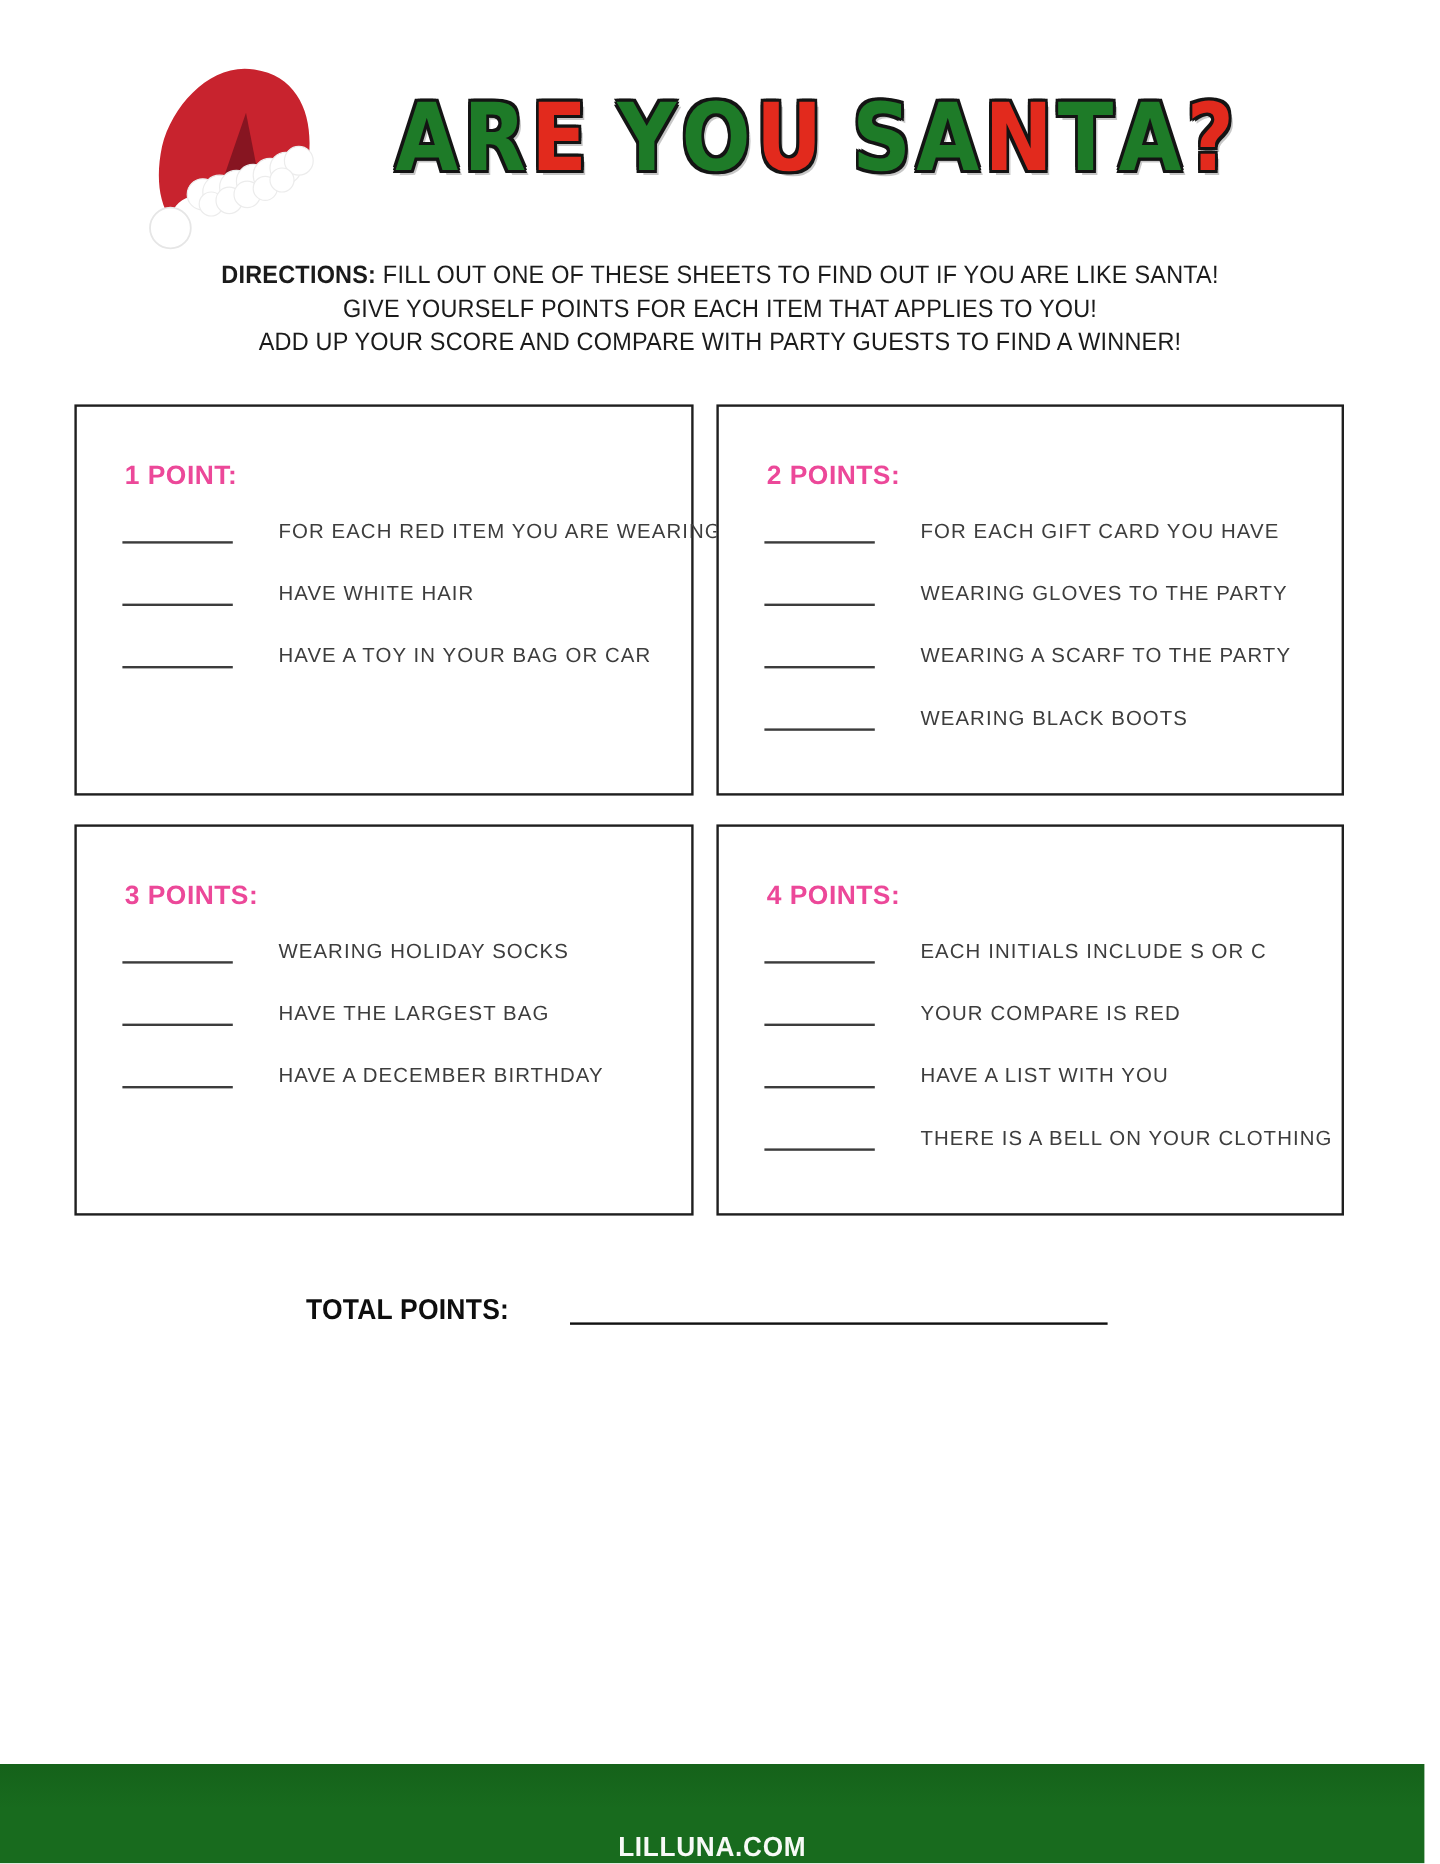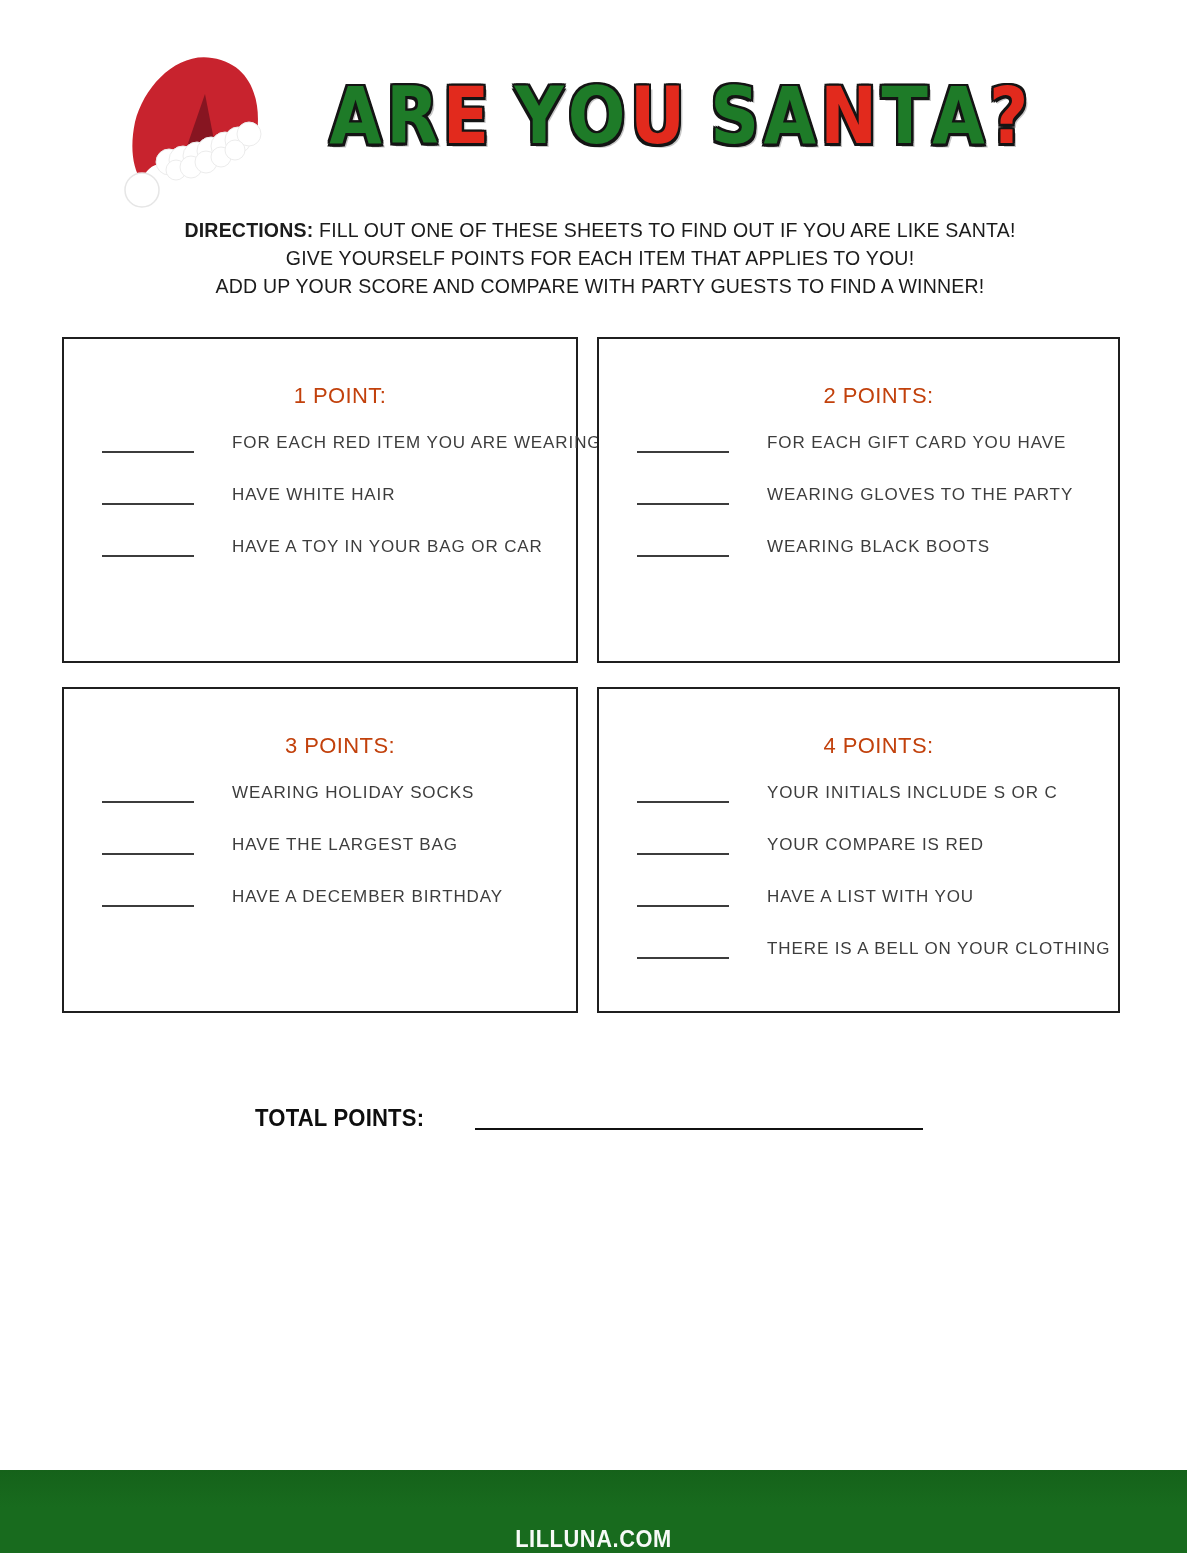--- a/index.html
+++ b/index.html
@@ -72,26 +72,25 @@
     row-gap: 24px;
   }
   .box {
     height: 326px;
     border: 2px solid #1f1f1f;
     background: #ffffff;
     padding-top: 44px;
   }
   .box-header {
     font-size: 22px;
-    font-weight: normal;
-    color: #c2410c;
+    font-weight: bold;
+    color: #ec4899;
     letter-spacing: 0.4px;
     padding-left: 40px;
     margin-bottom: 8px;
-    text-align: center;
   }
   .rows { }
   .row {
     display: flex;
     align-items: center;
     height: 52px;
     padding-left: 38px;
   }
   .blank {
     width: 92px;
@@ -105,21 +104,21 @@
     font-size: 17px;
     color: #3d3d3d;
     letter-spacing: 0.9px;
     white-space: nowrap;
   }
 
   
   .total-row {
     position: absolute;
     left: 255px;
-    top: 1104px;
+    top: 1078px;
     display: flex;
     align-items: flex-end;
   }
   .total-label {
     font-size: 24px;
     font-weight: bold;
     color: #0e0e0e;
     letter-spacing: 0.2px;
     transform: scaleX(0.92);
     transform-origin: left bottom;
@@ -221,20 +220,24 @@
           <div class="row">
             <span class="blank"></span>
             <span class="item-label">FOR EACH GIFT CARD YOU HAVE</span>
           </div>
           <div class="row">
             <span class="blank"></span>
             <span class="item-label">WEARING GLOVES TO THE PARTY</span>
           </div>
           <div class="row">
             <span class="blank"></span>
+            <span class="item-label">WEARING A SCARF TO THE PARTY</span>
+          </div>
+          <div class="row">
+            <span class="blank"></span>
             <span class="item-label">WEARING BLACK BOOTS</span>
           </div>
         </div>
   </section>
 
   <section class="box">
     <h2 class="box-header">3 POINTS:</h2>
     <div class="rows">
           <div class="row">
             <span class="blank"></span>
@@ -249,21 +252,21 @@
             <span class="item-label">HAVE A DECEMBER BIRTHDAY</span>
           </div>
         </div>
   </section>
 
   <section class="box">
     <h2 class="box-header">4 POINTS:</h2>
     <div class="rows">
           <div class="row">
             <span class="blank"></span>
-            <span class="item-label">YOUR INITIALS INCLUDE S OR C</span>
+            <span class="item-label">EACH INITIALS INCLUDE S OR C</span>
           </div>
           <div class="row">
             <span class="blank"></span>
             <span class="item-label">YOUR COMPARE IS RED</span>
           </div>
           <div class="row">
             <span class="blank"></span>
             <span class="item-label">HAVE A LIST WITH YOU</span>
           </div>
           <div class="row">

